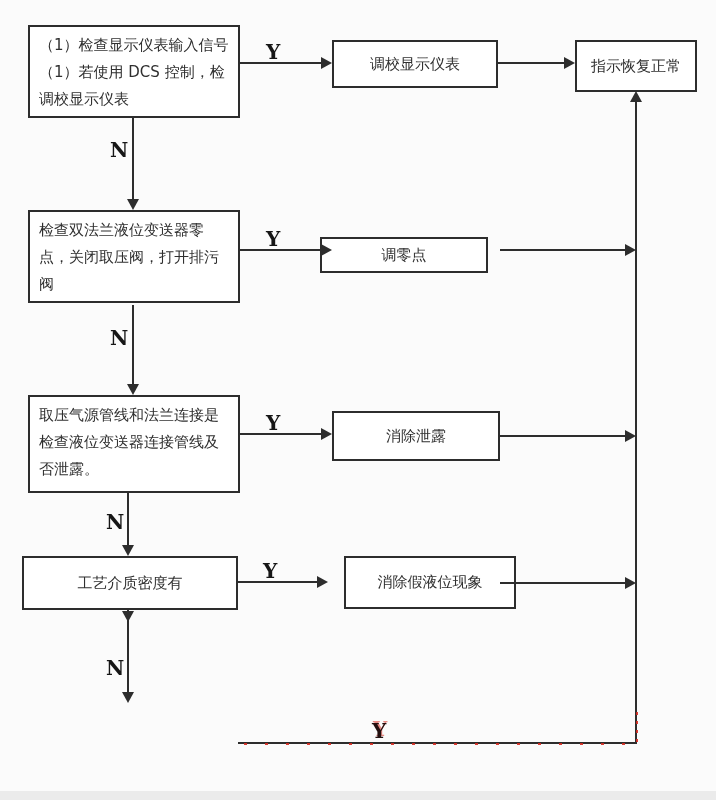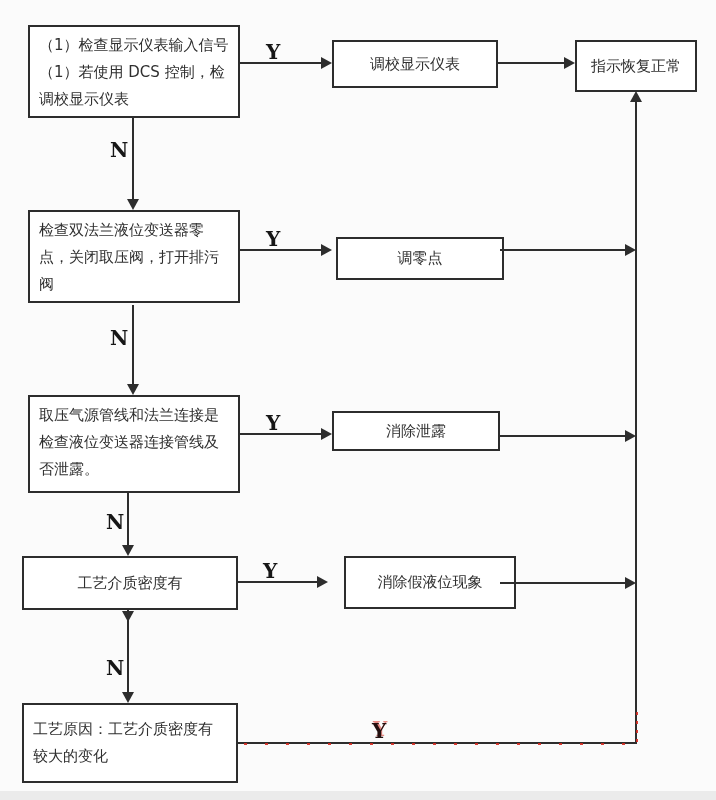--- a/index.html
+++ b/index.html
@@ -113,46 +113,42 @@
   <div class="box centered" style="left:575px; top:40px; width:122px; height:52px;">
     <span>指示恢复正常</span>
   </div>
 
   <div class="box" style="left:28px; top:210px; width:212px; height:93px;">
     <div>检查双法兰液位变送器零</div>
     <div>点，关闭取压阀，打开排污</div>
     <div>阀</div>
   </div>
 
-  <div class="box centered" style="left:336px; top:237px; width:168px; height:43px;">
+  <div class="box centered" style="left:320px; top:237px; width:168px; height:36px;">
     <span>调零点</span>
   </div>
 
   <div class="box" style="left:28px; top:395px; width:212px; height:98px;">
     <div>取压气源管线和法兰连接是</div>
     <div>检查液位变送器连接管线及</div>
     <div>否泄露。</div>
   </div>
 
-  <div class="box centered" style="left:332px; top:411px; width:168px; height:40px;">
+  <div class="box centered" style="left:332px; top:411px; width:168px; height:50px;">
     <span>消除泄露</span>
   </div>
 
   <div class="box centered" style="left:22px; top:556px; width:216px; height:54px;">
     <span>工艺介质密度有</span>
   </div>
 
   <div class="box centered" style="left:344px; top:556px; width:172px; height:53px;">
     <span>消除假液位现象</span>
   </div>
 
-  <div class="box" style="left:22px; top:703px; width:216px; height:80px; padding-top:11px;">
-    <div>工艺原因：工艺介质密度有</div>
-    <div>较大的变化</div>
-  </div>
 
   <div class="hline" style="left:240px; top:62px; width:82px;"></div>
   <div class="arr right" style="left:321px; top:57px;"></div>
 
   <div class="hline" style="left:498px; top:62px; width:67px;"></div>
   <div class="arr right" style="left:564px; top:57px;"></div>
 
   <div class="hline" style="left:240px; top:249px; width:82px;"></div>
   <div class="arr right" style="left:321px; top:244px;"></div>
 

